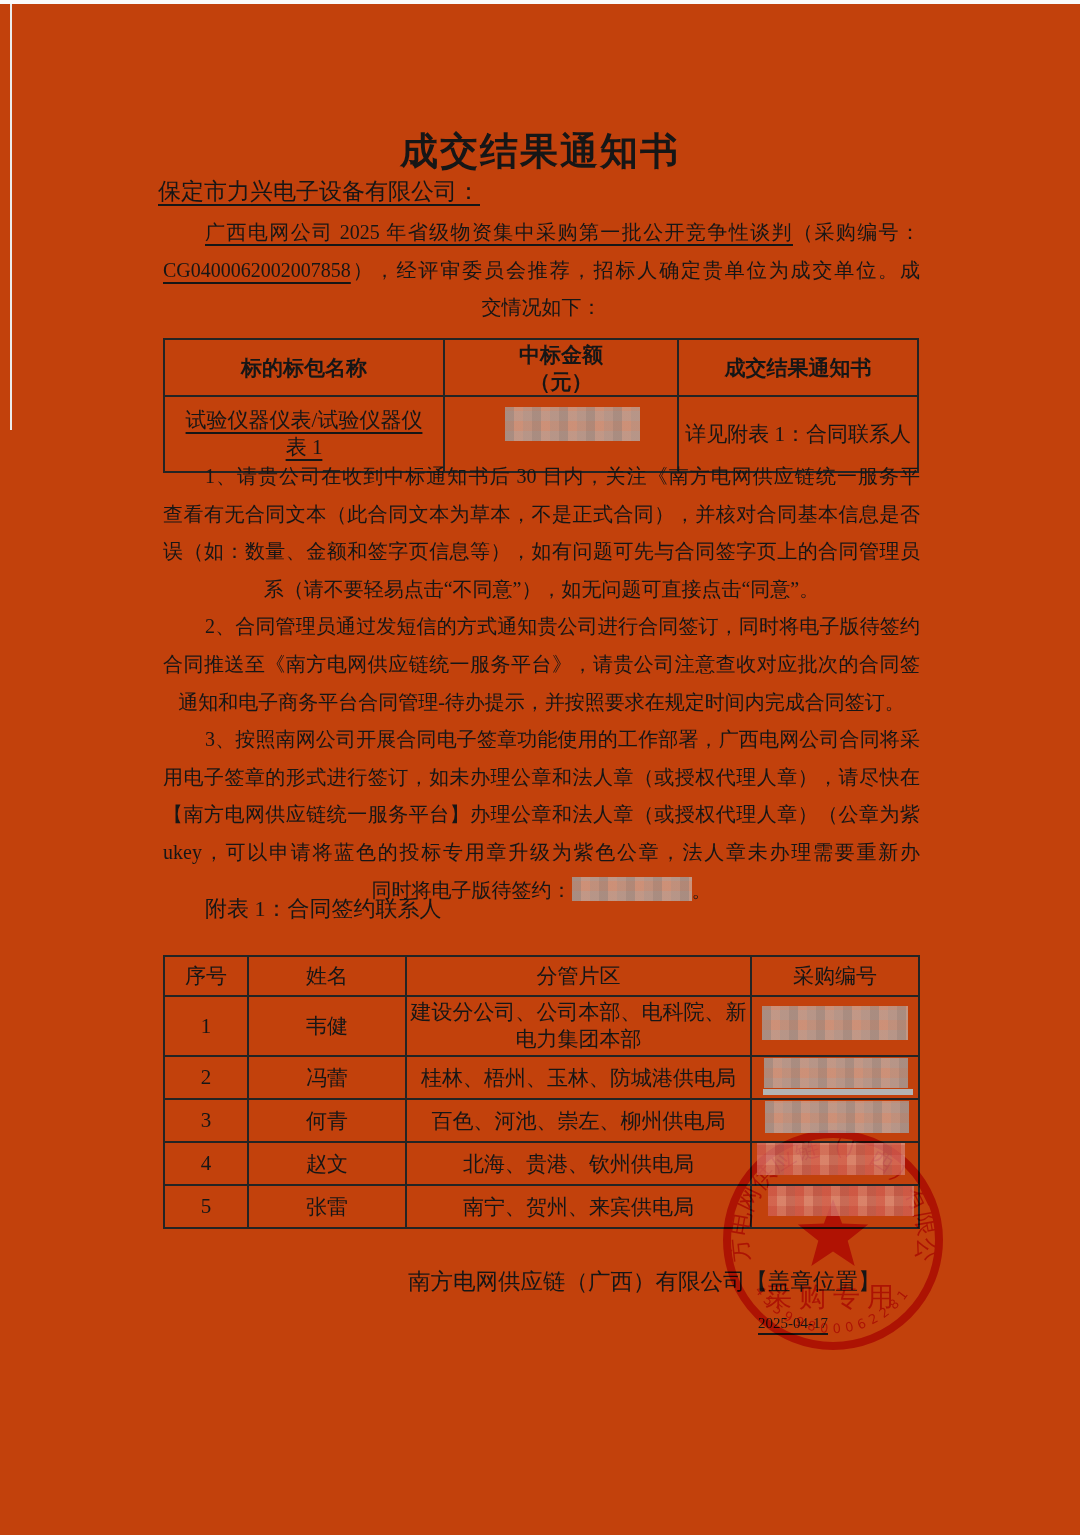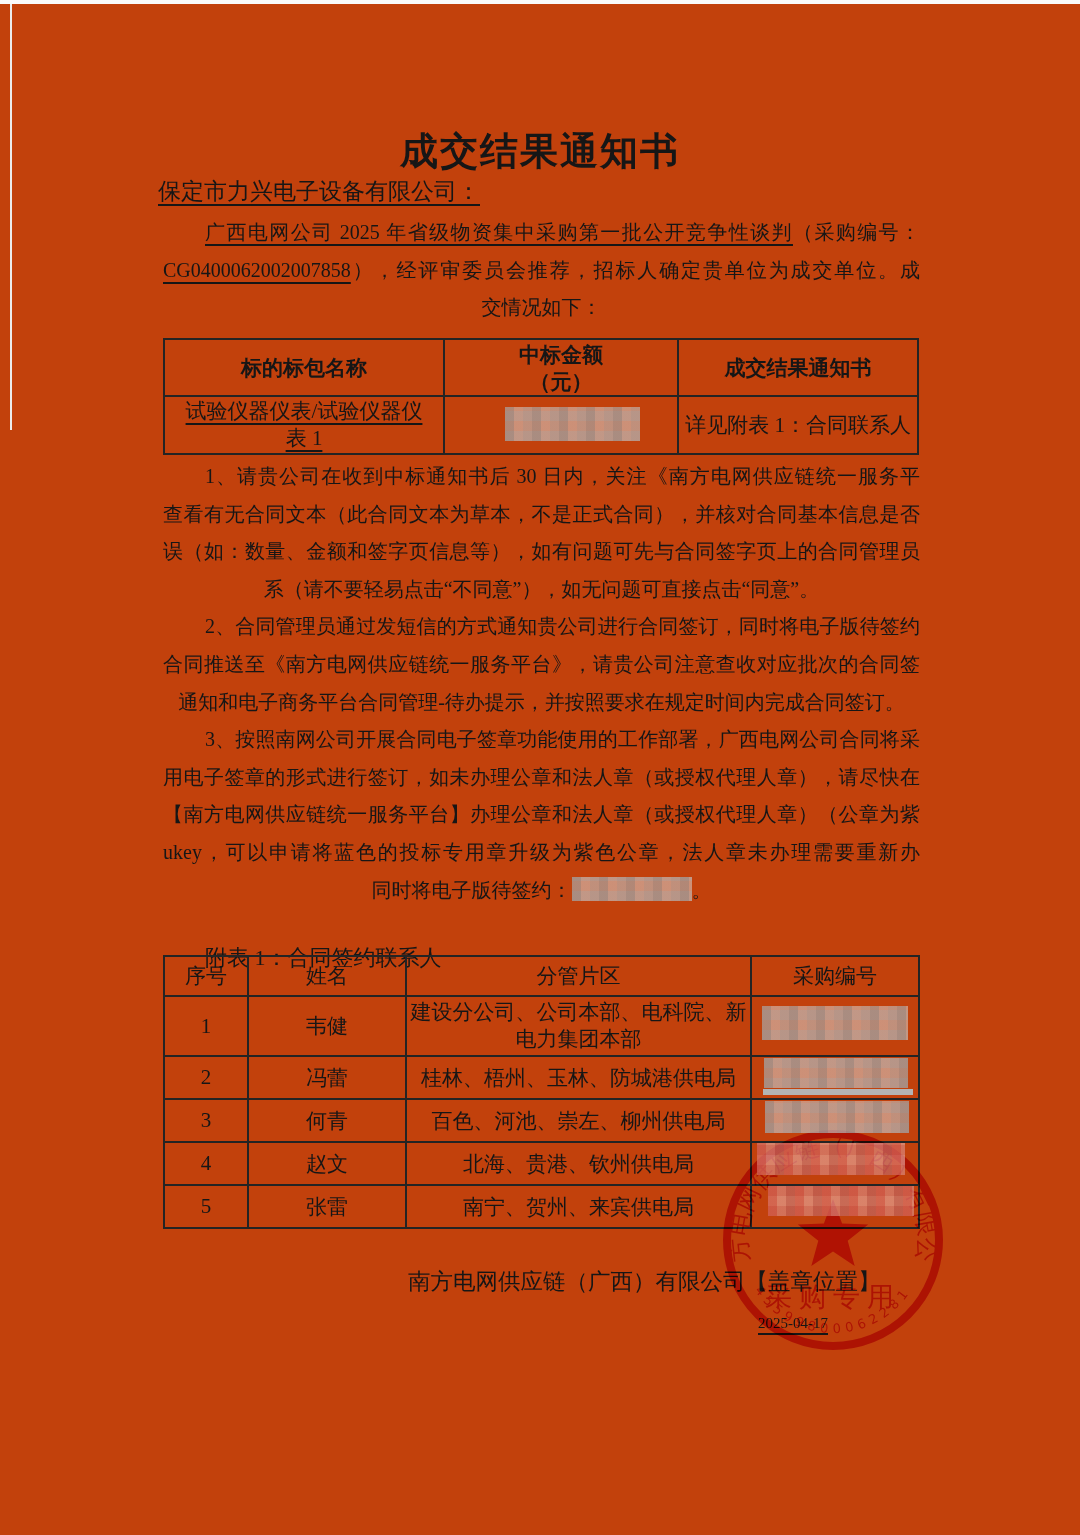--- a/index.html
+++ b/index.html
@@ -18,28 +18,28 @@
   .tl{height:37.6px;line-height:37.6px;font-size:20px;white-space:nowrap;text-align:center;}
   .tl.j{white-space:normal;text-align:justify;text-align-last:justify;text-justify:inter-character;overflow:hidden;}
   .ind{text-indent:42px;}
 
   table{border-collapse:collapse;position:absolute;table-layout:fixed;}
   td,th{border:2px solid #242424;text-align:center;vertical-align:middle;
         font-size:21px;font-weight:normal;padding:0;}
   .t1{left:163px;top:338px;width:754px;}
   .t1 th{font-family:"Liberation Sans","DejaVu Sans",sans-serif;font-weight:bold;font-size:21px;}
   .t1 .hrow{height:57px;}
-  .t1 .drow{height:58px;}
+  .t1 .drow{height:76px;}
   .t2{left:163px;top:955px;width:755px;}
   .t2 .hrow{height:40px;}
   .t2 .r1{height:60px;}
   .t2 .rr{height:43px;}
   .cellline{line-height:27px;}
 
-  .appendix{position:absolute;left:205px;top:939px;font-size:22px;height:38px;line-height:38px;text-align:right;}
+  .appendix{position:absolute;left:205px;top:890px;font-size:22px;height:38px;line-height:38px;text-align:right;}
   .signature{position:absolute;left:408px;top:1266px;font-size:22.5px;z-index:3;}
   .datefield{position:absolute;left:758px;top:1315px;font-size:15px;z-index:3;}
 
   .mosaic{position:absolute;z-index:6;image-rendering:pixelated;
     background:
       repeating-linear-gradient(90deg, rgba(150,150,150,.50) 0 9px, rgba(205,205,205,.28) 9px 18px, rgba(175,175,175,.42) 18px 27px),
       repeating-linear-gradient(0deg, rgba(185,185,185,.55) 0 10px, rgba(225,225,225,.35) 10px 20px);}
   .mosaic.red{background:
       repeating-linear-gradient(90deg, rgba(214,90,78,.55) 0 9px, rgba(235,160,150,.35) 9px 18px, rgba(190,95,90,.45) 18px 27px),
       repeating-linear-gradient(0deg, rgba(200,110,100,.5) 0 10px, rgba(230,190,185,.4) 10px 20px);}

